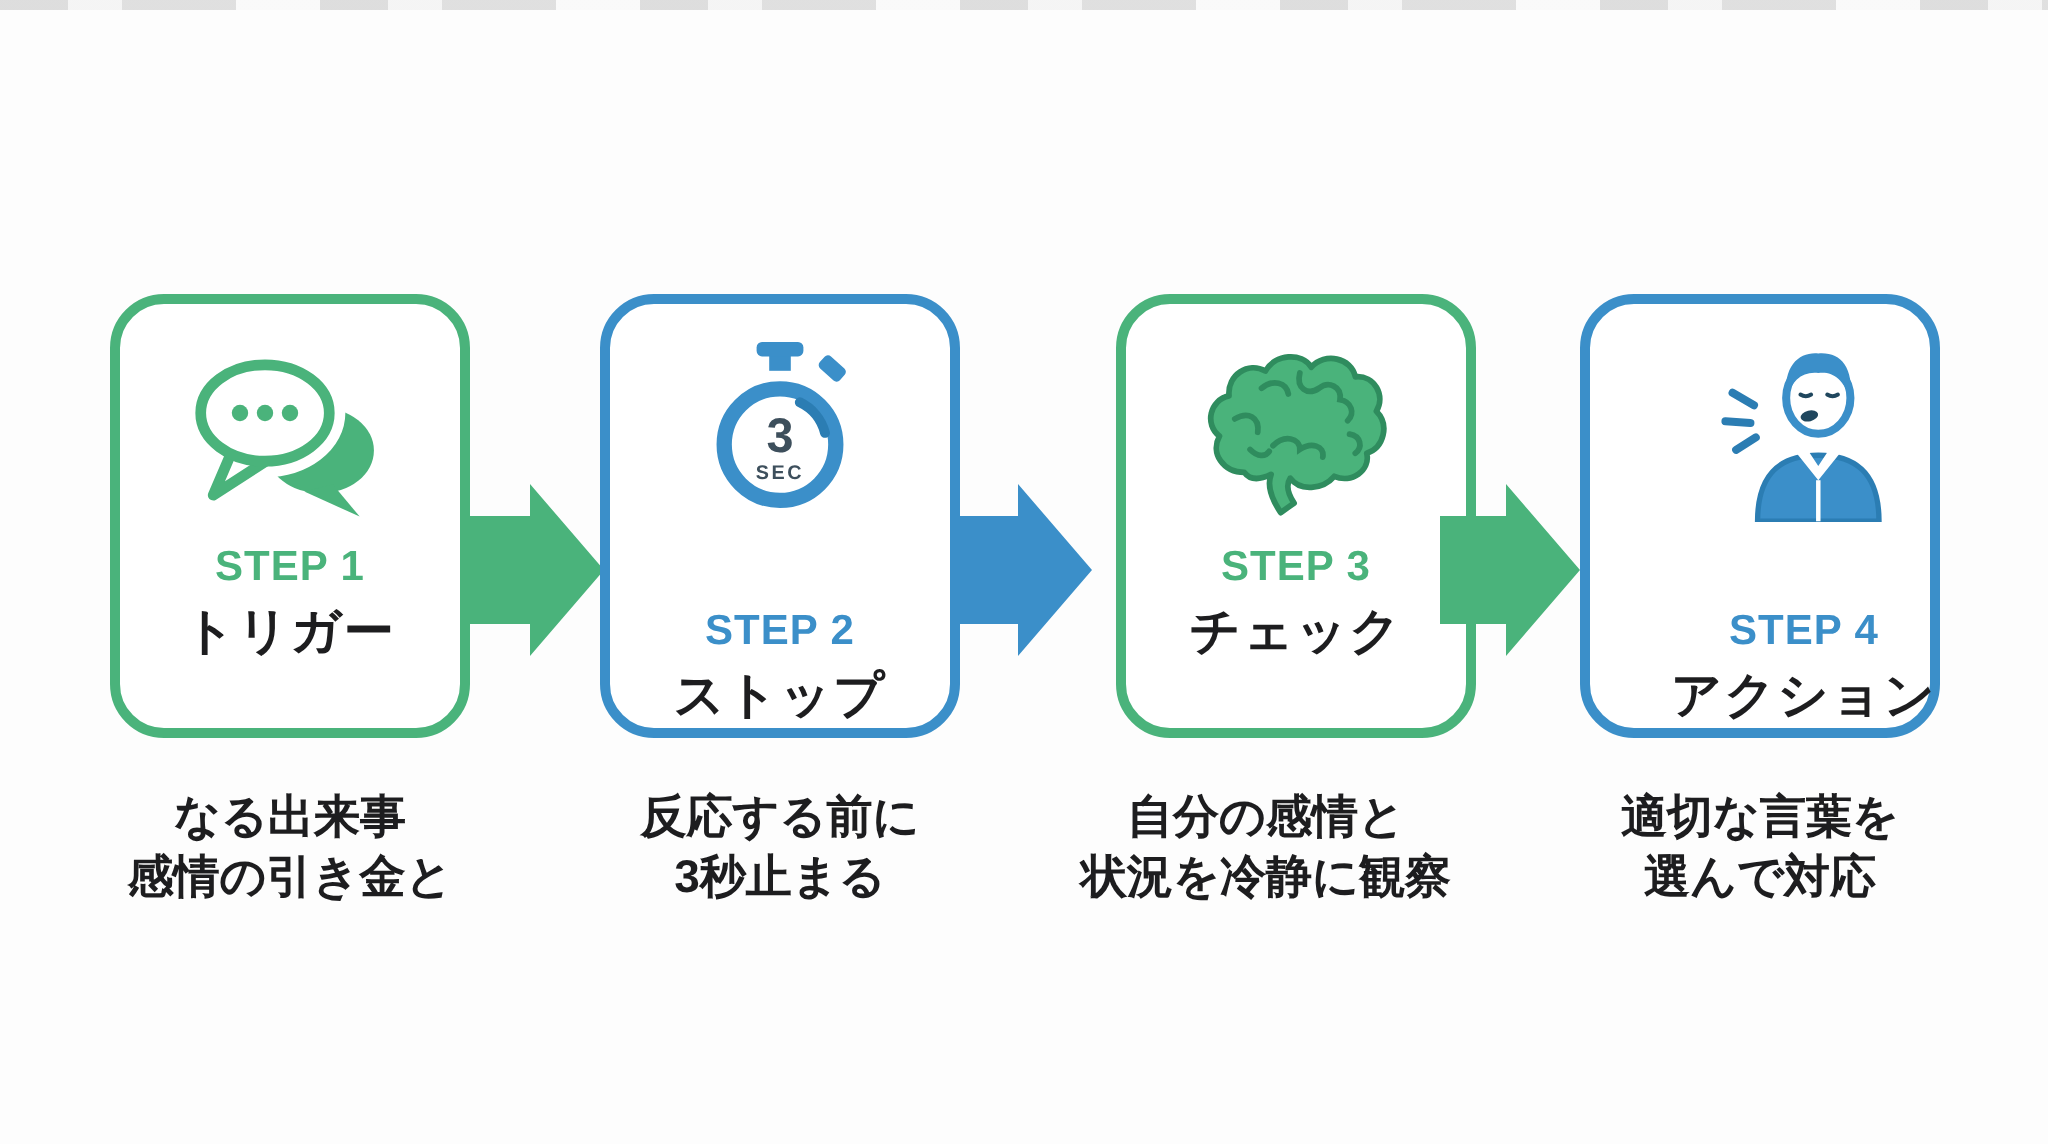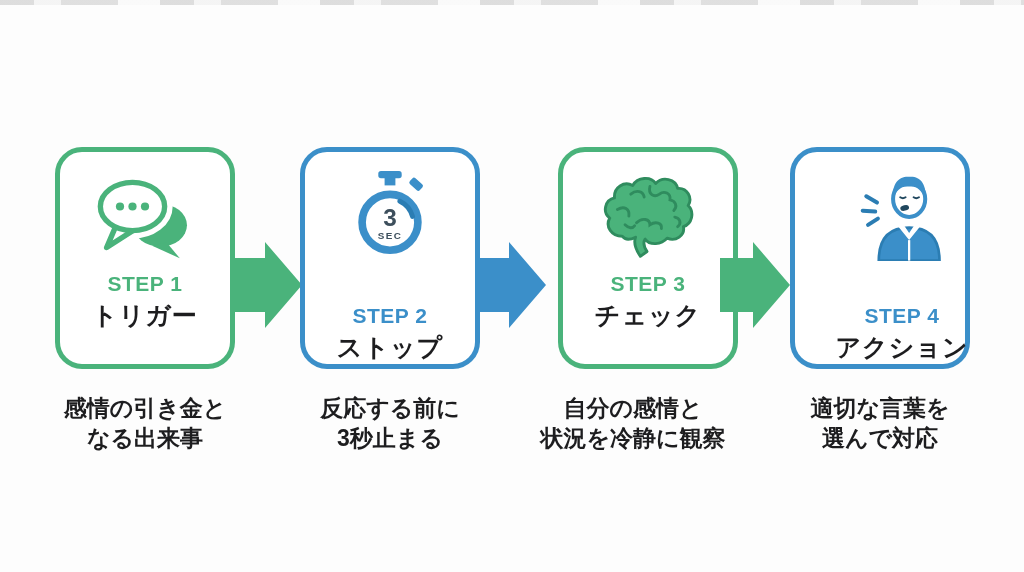--- a/index.html
+++ b/index.html
@@ -159,22 +159,22 @@
         <path d="M54,29 q3,2 6,0" stroke="#20475E" stroke-width="2.2" fill="none" stroke-linecap="round"></path>
         <path d="M69,29 q3,2 6,0" stroke="#20475E" stroke-width="2.2" fill="none" stroke-linecap="round"></path>
         <ellipse cx="59" cy="41" rx="5" ry="3" fill="#20475E" transform="rotate(-14 59 41)"></ellipse>
       </svg>
     </div>
     <div class="step-label">STEP 4</div>
     <div class="step-title">アクション</div>
   </div>
 
   <div class="caption caption-1">
+    <div>なる出来事</div>
     <div>感情の引き金と</div>
-    <div>なる出来事</div>
   </div>
   <div class="caption caption-2">
     <div>反応する前に</div>
     <div>3秒止まる</div>
   </div>
   <div class="caption caption-3">
     <div>自分の感情と</div>
     <div>状況を冷静に観察</div>
   </div>
   <div class="caption caption-4">

